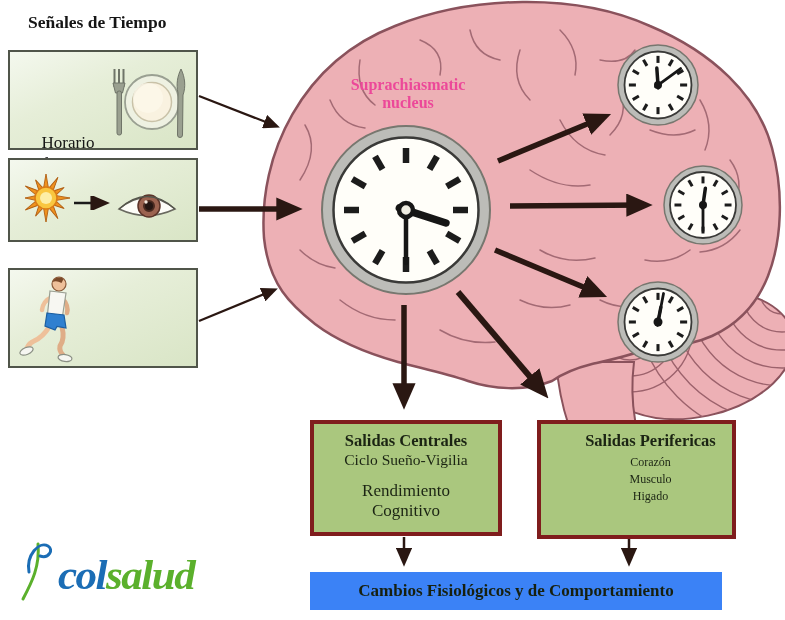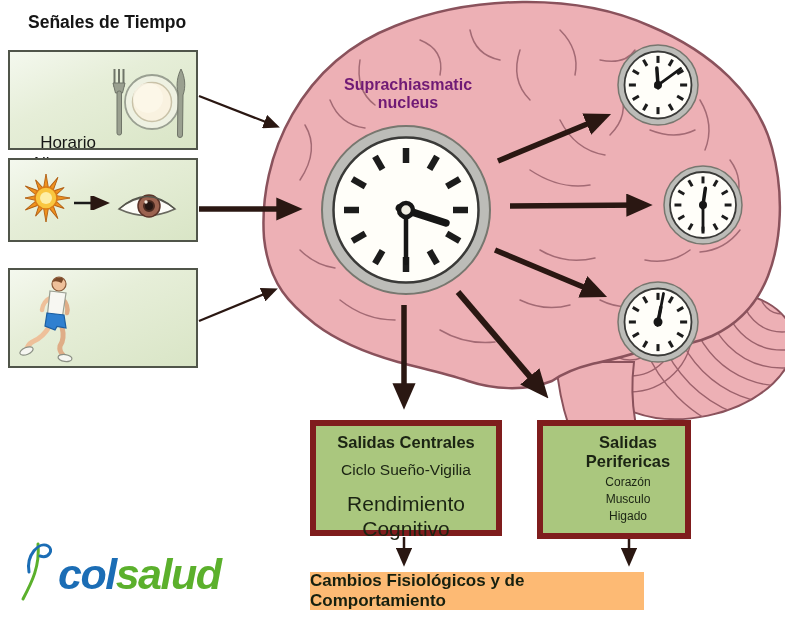--- a/index.html
+++ b/index.html
@@ -1,18 +1,18 @@
 <!DOCTYPE html>
 <html><head>
 <meta charset="utf-8">
 <style>
   html,body{margin:0;padding:0;background:#fff;}
   #stage{
     position:relative;width:785px;height:620px;background:#ffffff;overflow:hidden;
-    font-family:Liberation Sans, sans-serif;color:#111;border-radius:20px;
+    font-family:Liberation Serif, serif;color:#111;border-radius:20px;
   }
   #brainlayer{position:absolute;left:0;top:0;z-index:1;}
   .abs{position:absolute;}
   #main-title{left:28px;top:12px;font-size:17.5px;font-weight:bold;color:#151515;z-index:3;}
   .inbox{
     left:8px;width:190px;box-sizing:border-box;z-index:2;
     background:linear-gradient(155deg,#f4f8ee 0%,#e6eed8 40%,#d9e5c6 100%);
     border:2px solid #50554a;
   }
   #box-horario{top:50px;height:100px;}
@@ -22,35 +22,35 @@
   #horario-label{position:absolute;left:6px;top:32px;width:104px;}
   #placesetting{position:absolute;right:6px;top:11px;}
   #sun{position:absolute;left:10px;top:12px;}
   #luz-arrow{position:absolute;left:62px;top:36px;}
   #eye{position:absolute;left:106px;top:30px;}
   #luz-label{position:absolute;left:0;top:66px;width:190px;}
   #runner{position:absolute;left:8px;top:5px;}
   #actividad-label{position:absolute;left:84px;top:39px;width:100px;}
   #scn-label{
     left:326px;top:76px;width:164px;z-index:3;text-align:center;
-    font-size:16px;font-weight:bold;color:#701a75;line-height:1.1;
+    font-size:16px;font-weight:bold;color:#ec4899;line-height:1.1;
   }
   .gbox{
-    z-index:2;background:#aac77e;border:6px solid #7f1d1d;box-sizing:border-box;
+    z-index:2;background:#aac77e;border:4px solid #7f1d1d;box-sizing:border-box;
     color:#1b2413;text-align:center;
   }
   #box-central{left:310px;top:420px;width:192px;height:116px;}
-  #box-peripheral{left:537px;top:420px;width:154px;height:119px;padding-left:28px;}
+  #box-peripheral{left:537px;top:420px;width:199px;height:119px;padding-left:28px;}
   .gbox .gtitle{font-size:16.5px;font-weight:bold;margin-top:7px;}
-  #central-item-0{font-size:15.5px;margin-top:9px;}
-  #central-item-1{font-size:21px;margin:12px auto 0;width:130px;line-height:1.2;}
+  #central-item-0{font-size:15.5px;margin-top:0;}
+  #central-item-1{font-size:17px;margin:12px auto 0;width:130px;line-height:1.2;}
   .pitem{font-size:12px;line-height:1.42;}
   #box-peripheral .gtitle{margin-bottom:3px;}
   #footer-bar{
-    left:310px;top:572px;width:334px;height:38px;z-index:2;background:#fdba74;
+    left:310px;top:572px;width:412px;height:38px;z-index:2;background:#3b82f6;
     display:flex;align-items:center;justify-content:center;
     font-size:17px;font-weight:bold;color:#17200f;
   }
   #logo{left:16px;top:526px;z-index:2;display:flex;align-items:flex-end;}
   #logo .wordmark{font-size:43px;font-weight:bold;font-style:italic;letter-spacing:-1.5px;line-height:1;padding-bottom:6px;margin-top:27px;}
   #logo-col{color:#1b6db5;}
   #logo-salud{color:#5bb02c;}
 </style>
 </head>
 <body>

